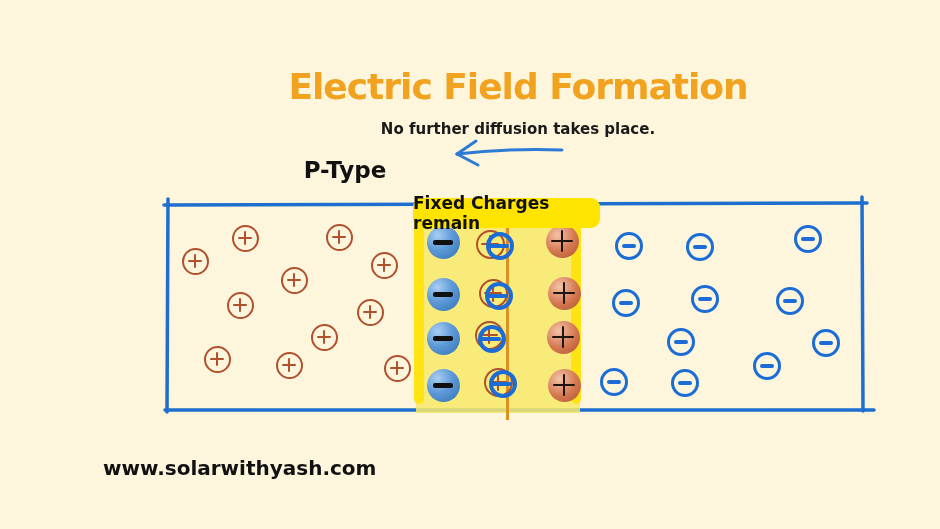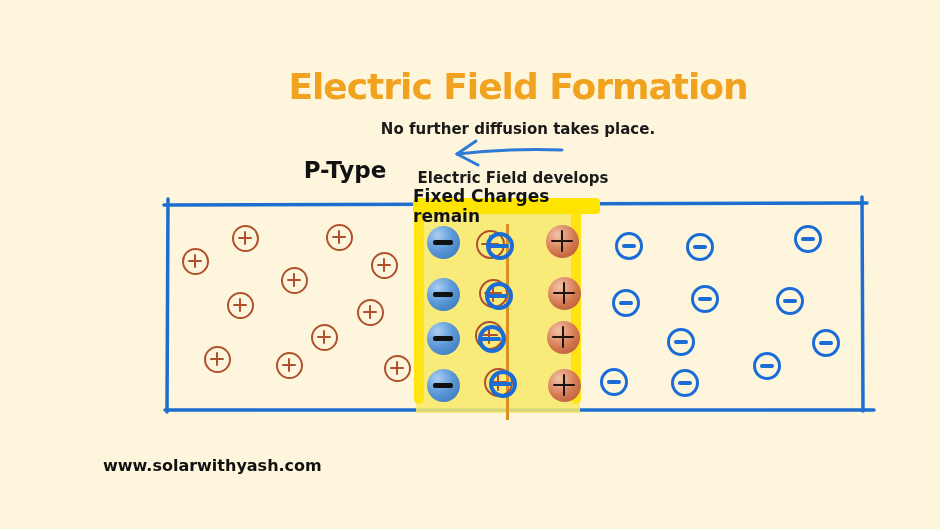--- a/index.html
+++ b/index.html
@@ -29,30 +29,30 @@
   .region-label{
     font-size:23px;font-weight:bold;color:#111;
   }
   .p-label{left:247px;top:157px;width:100px;text-align:center;}
   .n-label{left:630px;top:157px;width:100px;text-align:center;}
   .efield-label{
     left:365px;top:169px;width:200px;text-align:center;
     font-size:15px;font-weight:bold;color:#1a1a1a;
   }
   .badge{
-    left:365px;top:198px;width:187px;height:16px;
+    left:365px;top:198px;width:187px;height:30px;
     background:var(--badge-bg,#FFE400);
-    border-radius:4px;
+    border-radius:9px;
     display:flex;align-items:center;justify-content:center;
     font-size:17px;font-weight:bold;color:#111;
     z-index:6;
   }
   .watermark{
     left:55px;top:456px;
-    font-size:16px;font-weight:bold;color:#111;
+    font-size:20px;font-weight:bold;color:#111;
   }
   .sketch{left:0;top:0;z-index:1;}
   .band-fill{
     left:368px;top:206px;width:164px;height:207px;
     background:var(--band-fill,rgba(248,233,105,0.85));
     z-index:2;
   }
   .junction{
     left:458px;top:224px;width:3px;height:196px;
     background:var(--junction,#DB9020);
@@ -116,21 +116,20 @@
   </svg>
 
   <div class="abs band-fill"></div>
   <div class="abs junction"></div>
   <div class="abs band-side band-left"></div>
   <div class="abs band-side band-right"></div>
 
   <div class="abs title">Electric Field Formation</div>
   <div class="abs note">No further diffusion takes place.</div>
   <div class="abs region-label p-label">P-Type</div>
-  <div class="abs efield-label">Electric Field develops</div>
   <div class="abs badge">Fixed Charges remain</div>
   <div class="abs watermark">www.solarwithyash.com</div>
 
   <div id="charges">
       <div class="charge p" style="left: 183.5px; top: 224.5px;">
         <span class="hbar"></span>
         <span class="vbar"></span>
       </div>
       <div class="charge p" style="left: 277.5px; top: 223.5px;">
         <span class="hbar"></span>

